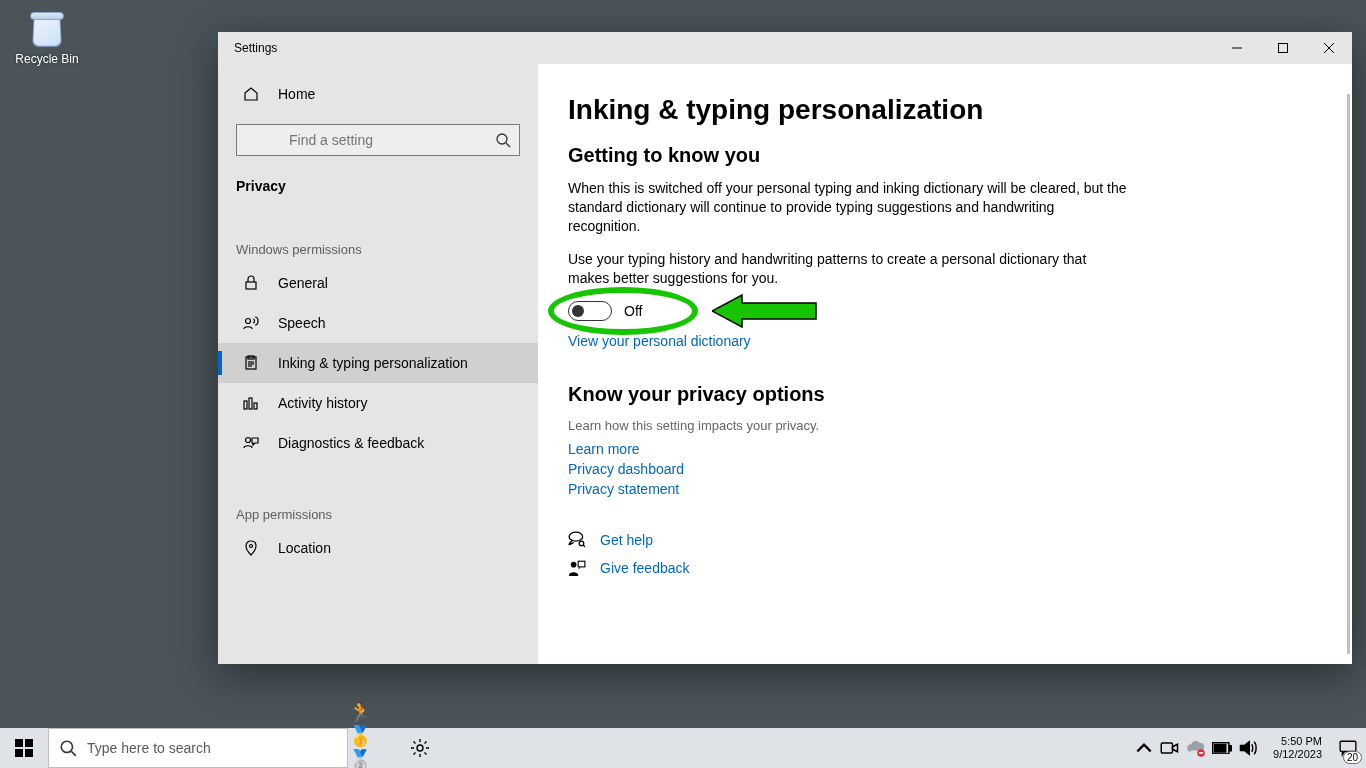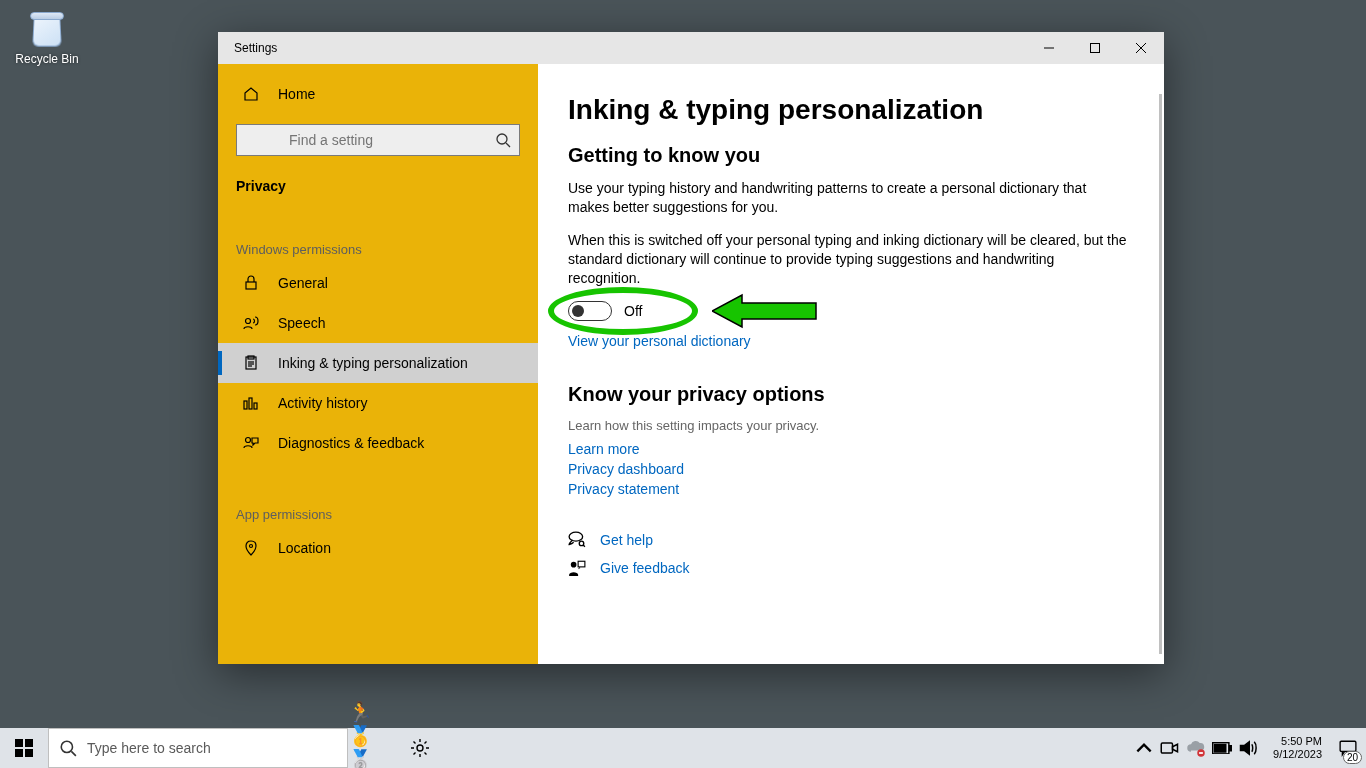--- a/index.html
+++ b/index.html
@@ -52,21 +52,21 @@
     border-radius: 2px;
     transform: rotate(-12deg);
     box-shadow: 3px 1px 0 rgba(255,255,255,0.7);
   }
 
   
   .settings-window {
     position: absolute;
     top: 32px;
     left: 218px;
-    width: 946px;
+    width: 1134px;
     height: 632px;
     background: #fff;
     box-shadow: 0 10px 40px rgba(0,0,0,0.45);
     display: flex;
     flex-direction: column;
   }
   .titlebar {
     height: 32px;
     background: #e6e6e6;
     display: flex;
@@ -88,21 +88,21 @@
   }
   .titlebar .tb-btn svg { width: 10px; height: 10px; }
 
   .window-body {
     flex: 1;
     display: flex;
     min-height: 0;
   }
   .sidebar {
     width: 320px;
-    background: #eab308;
+    background: #e5e5e5;
     padding-top: 10px;
     position: relative;
   }
   .nav-item {
     height: 40px;
     display: flex;
     align-items: center;
     padding-left: 24px;
     font-size: 14px;
     color: #000;
@@ -462,22 +462,22 @@
       </div>
     </div>
 
     <div class="content">
       <div class="content-scrollbar"></div>
 
       <h1>Inking &amp; typing personalization</h1>
 
       <div class="content-section">
         <h2>Getting to know you</h2>
+        <p>When this is switched off your personal typing and inking dictionary will be cleared, but the standard dictionary will continue to provide typing suggestions and handwriting recognition.</p>
         <p>Use your typing history and handwriting patterns to create a personal dictionary that makes better suggestions for you.</p>
-        <p>When this is switched off your personal typing and inking dictionary will be cleared, but the standard dictionary will continue to provide typing suggestions and handwriting recognition.</p>
 
         <div class="toggle-row" style="position:relative;">
           <div class="toggle">
             <div class="toggle-knob"></div>
           </div>
           <span class="toggle-label">Off</span>
 
           <div class="annotation-circle" style="left:-20px; top:-14px; width:150px; height:48px;"></div>
           <svg class="arrow-svg" style="left:144px; top:-8px;" width="110" height="36" viewBox="0 0 110 36">
             <polygon points="0,18 30,2 30,10 104,10 104,26 30,26 30,34" fill="#17c400" stroke="#000" stroke-width="1.5"></polygon>

